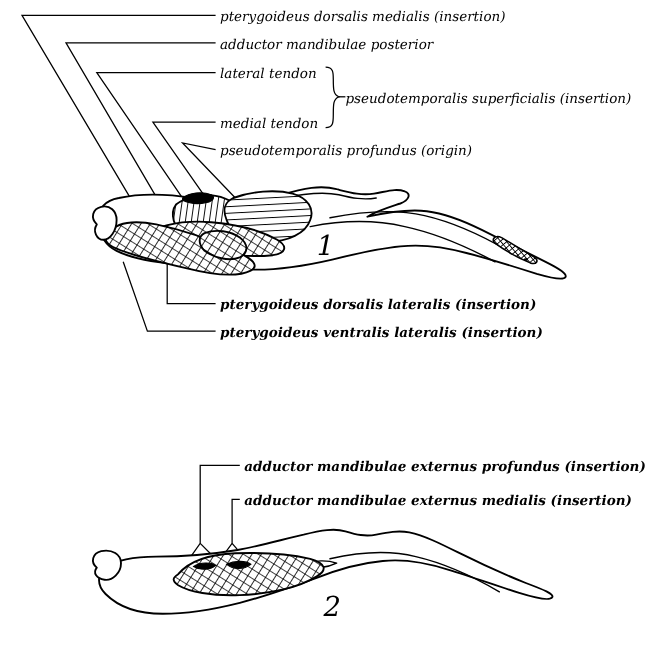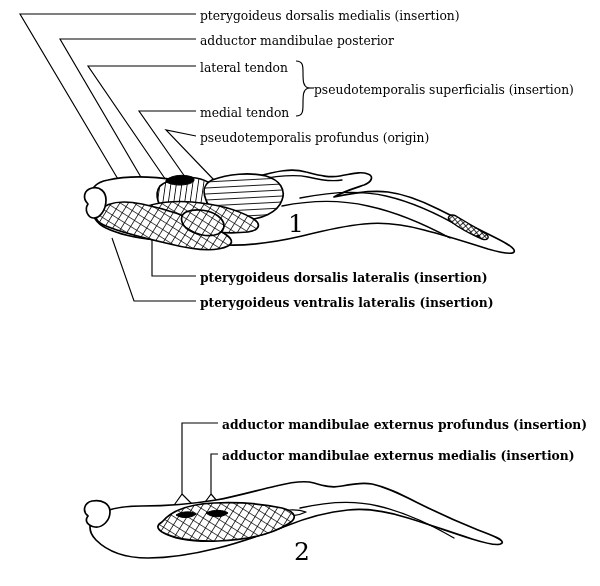--- a/index.html
+++ b/index.html
@@ -15,20 +15,21 @@
     font-family: "DejaVu Serif", "Liberation Serif", serif;
     color: #000000;
     overflow: hidden;
   }
   #figure-root {
     position: absolute;
     top: 0;
     left: 0;
     width: 600px;
     height: 586px;
+    font-style: italic;
   }
   svg {
     display: block;
   }
   .lbl {
     font-family: "DejaVu Serif", "Liberation Serif", serif;
     font-size: 12.3px;
     fill: #000000;
     dominant-baseline: middle;
   }

